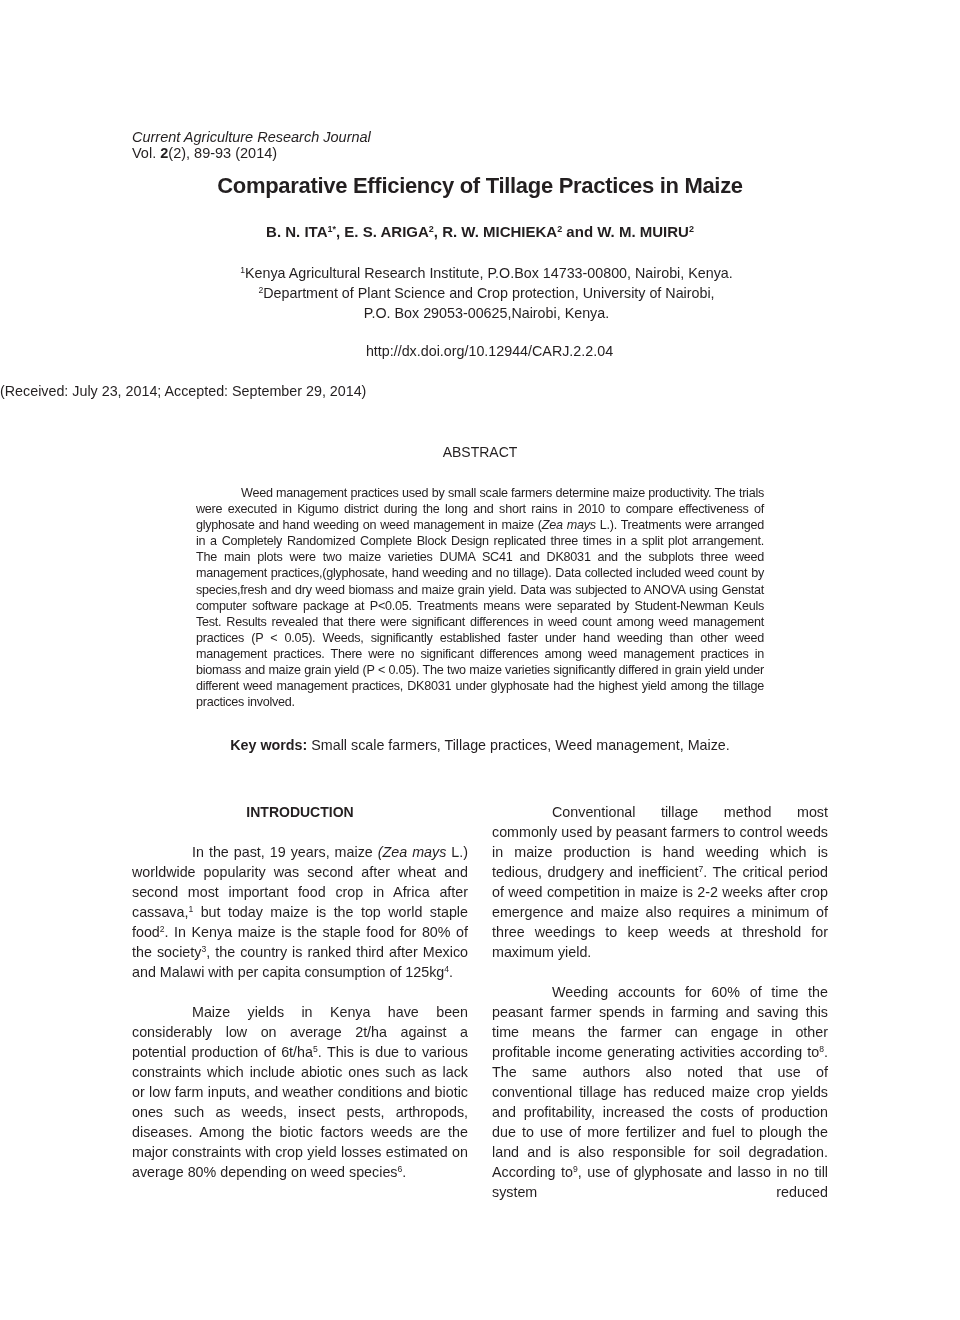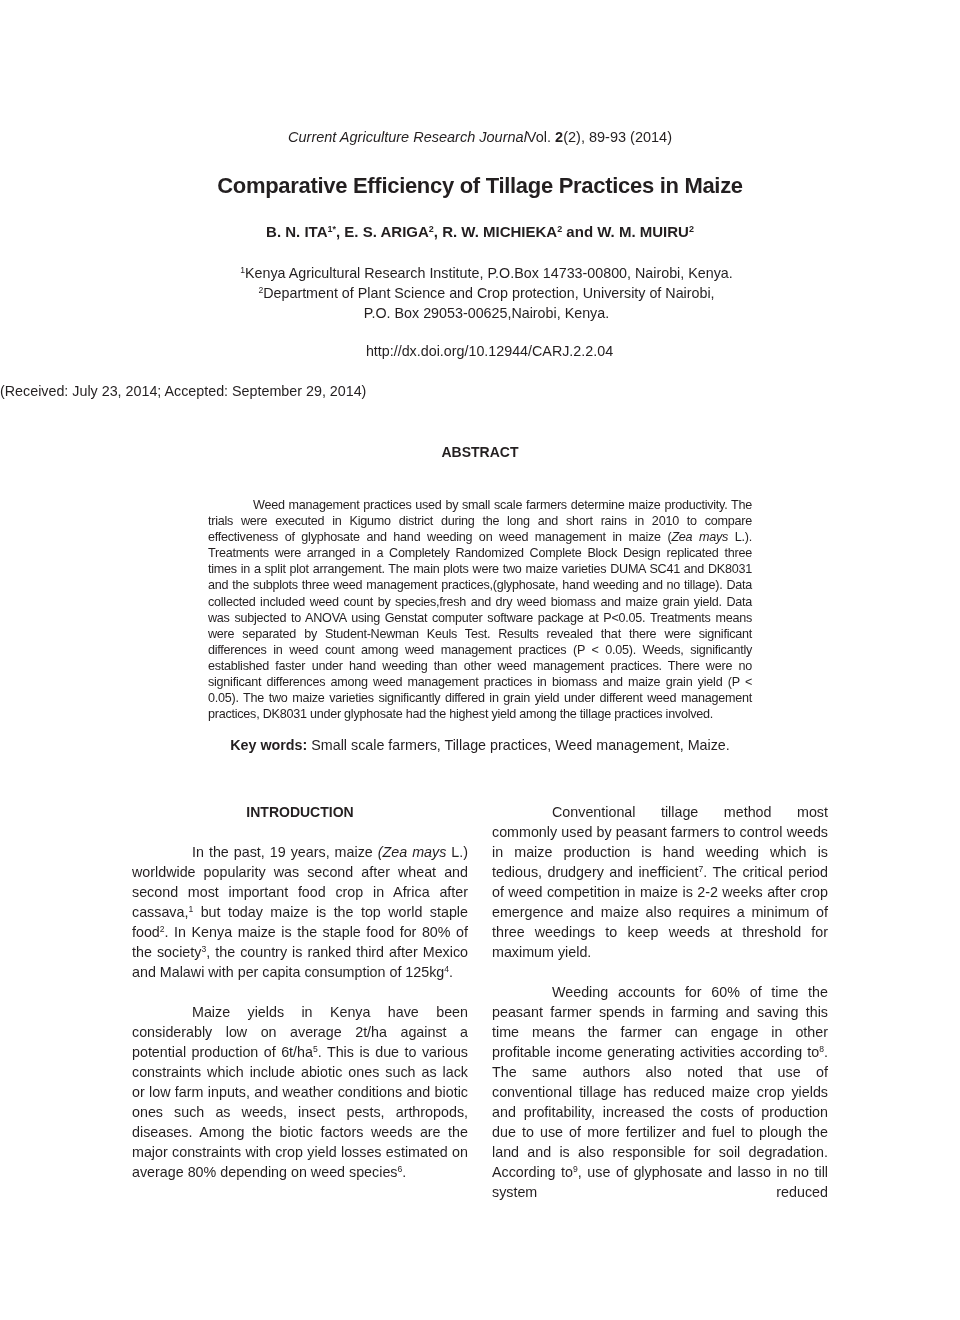--- a/index.html
+++ b/index.html
@@ -2,21 +2,21 @@
 <html><head>
 <meta charset="utf-8">
 <style>
   html, body { margin: 0; padding: 0; background: #ffffff; }
   body {
     width: 960px; height: 1320px; position: relative; overflow: hidden;
     font-family: "Liberation Sans", sans-serif; color: #231f20;
   }
   .header {
     position: absolute; left: 132px; right: 132px; top: 129px;
-    display: flex; justify-content: center; font-size: 14.5px;
+    display: flex; justify-content: flex-start; font-size: 14.5px; flex-direction: column;
   }
   .header .journal { font-style: italic; }
   .title {
     position: absolute; left: 0; right: 0; top: 173px; text-align: center;
     font-size: 22px; font-weight: bold; letter-spacing: -0.3px;
   }
   .authors {
     position: absolute; left: 0; right: 0; top: 223px; text-align: center;
     font-size: 15px; font-weight: bold;
   }
@@ -26,27 +26,27 @@
     font-size: 14.3px; line-height: 20px; padding-left: 13px;
   }
   .doi {
     position: absolute; left: 0; right: 0; top: 343px; text-align: center; font-size: 14.3px; padding-left: 19px;
   }
   .dates {
     position: absolute; left: 0; right: 16px; top: 383px; font-size: 14.3px;
   }
   .abs-head {
     position: absolute; left: 0; right: 0; top: 444px; text-align: center;
-    font-size: 14px; font-weight: bold;
+    font-size: 14px; font-weight: normal;
   }
   .abstract {
     position: absolute; left: 192px; width: 576px; top: 481px;
     font-size: 12.6px; line-height: 16.1px; text-align: justify; letter-spacing: -0.25px;
   }
-  .abstract p { margin: 16px; text-indent: 45px; }
+  .abstract p { margin: 4px; text-indent: 45px; }
   .keywords {
     position: absolute; left: 0; right: 0; top: 728px; text-align: center; font-size: 14.3px; margin-top: 9px;
   }
   .keywords b { font-weight: bold; }
   .col {
     position: absolute; top: 802px; width: 336px;
     font-size: 14.3px; line-height: 20px; text-align: justify;
   }
   .col.left { left: 132px; }
   .col.right { left: 492px; }

